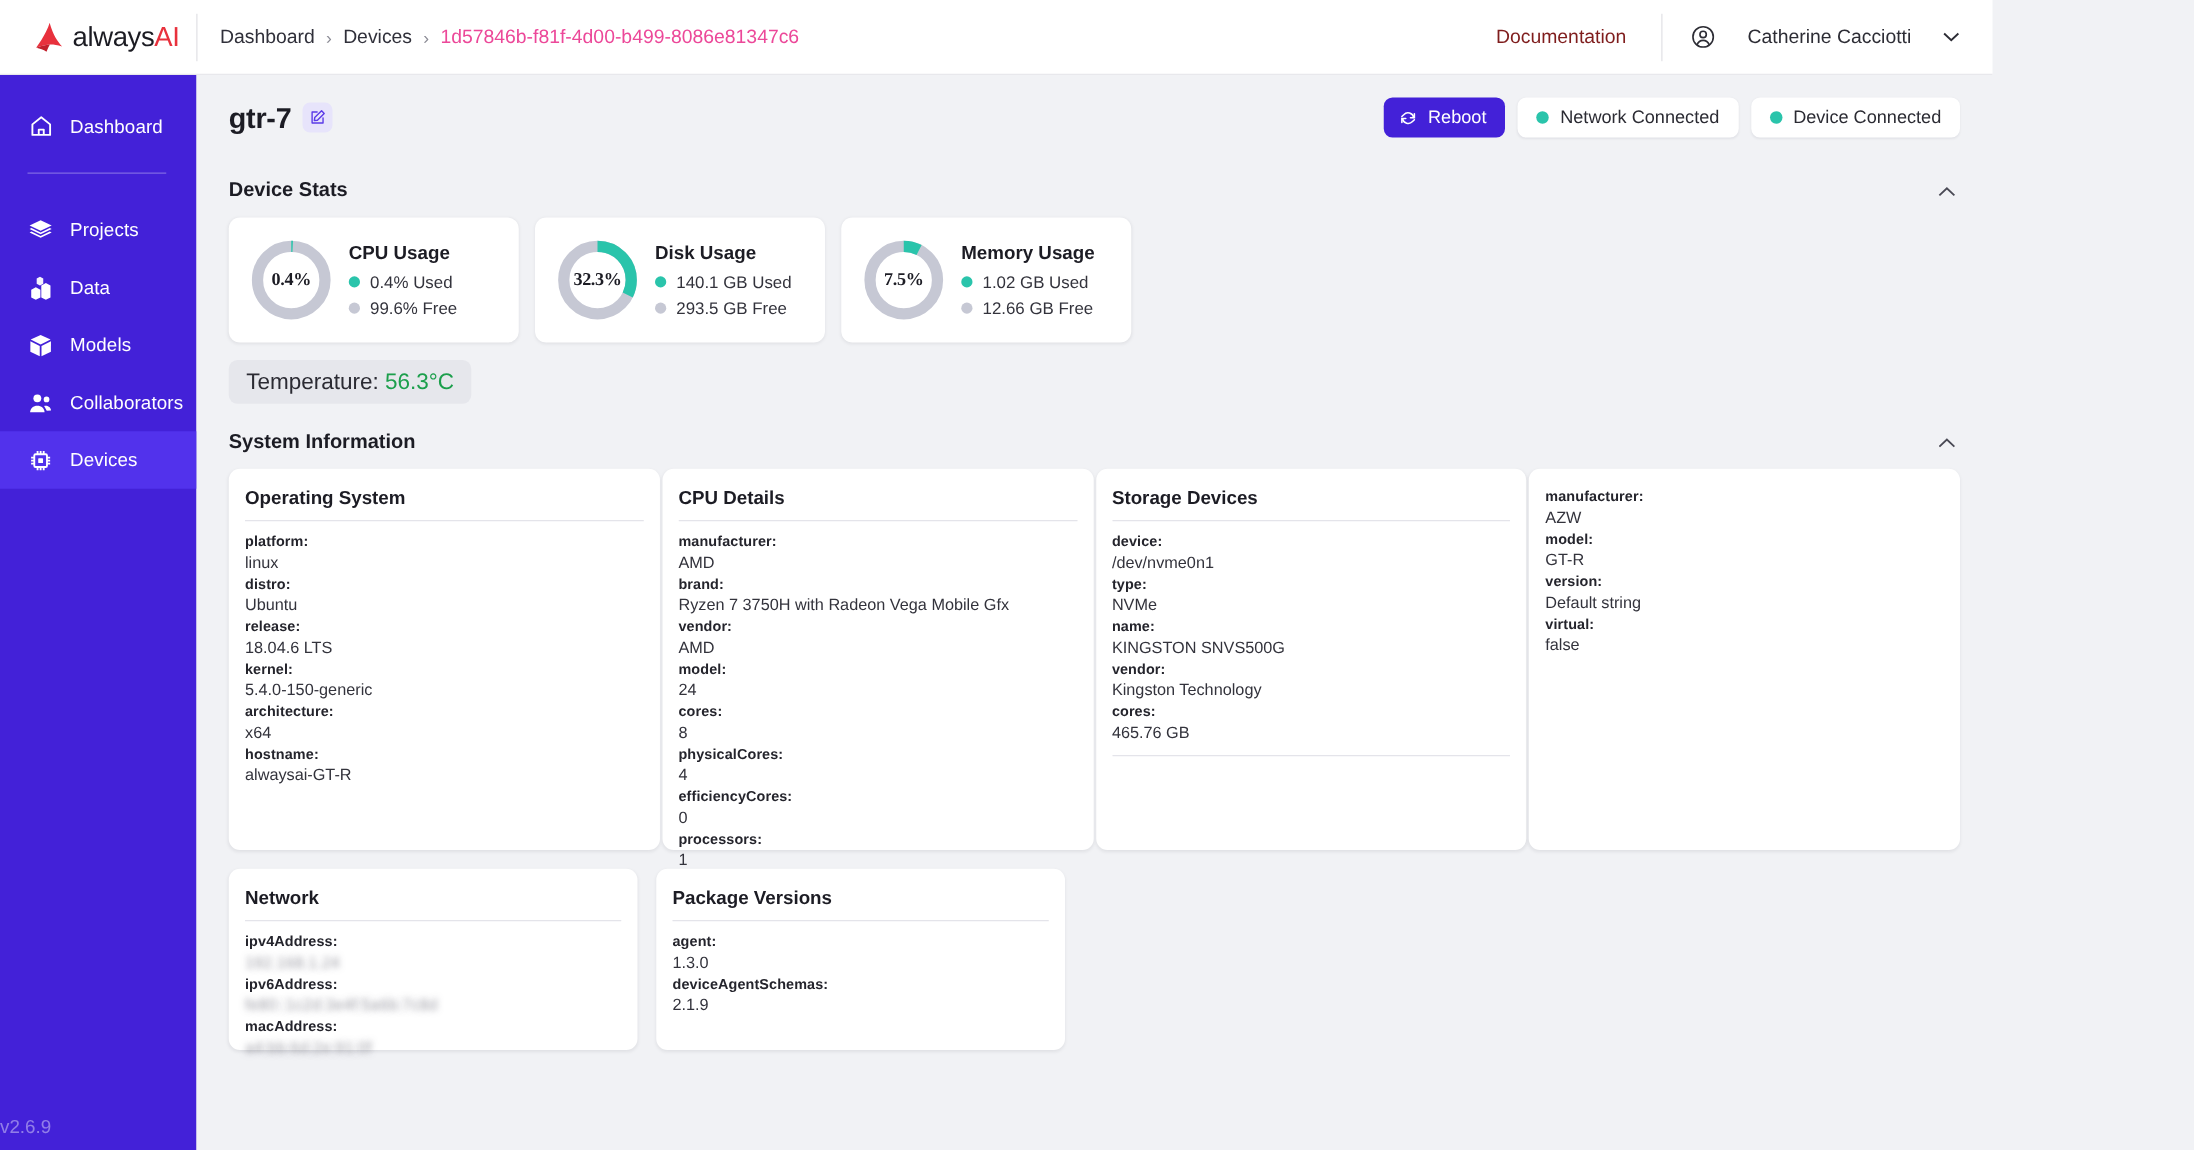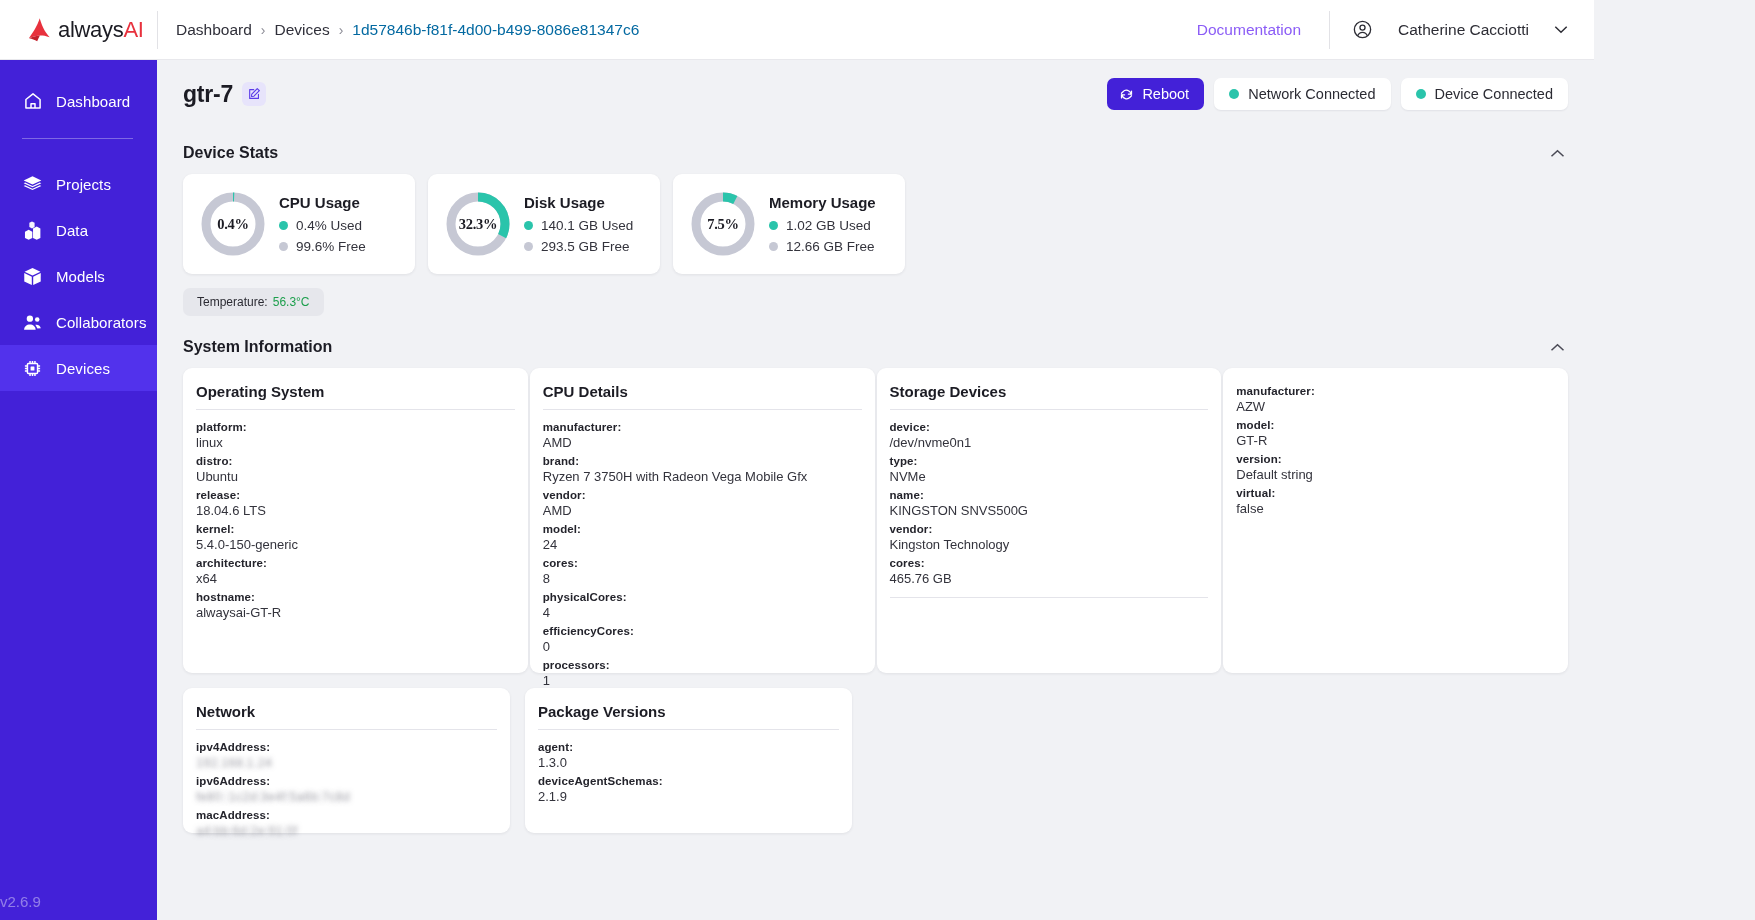--- a/index.html
+++ b/index.html
@@ -23,25 +23,25 @@
   }
   .brand { width: 157px; display: flex; align-items: center; padding-left: 26px; height: 60px; }
   .logo-mark { width: 27px; height: 26px; margin-right: 5px; flex: none; }
   .logo-text { font-size: 22px; letter-spacing: -0.3px; color: #1b1b22; font-weight: 400; }
   .logo-text .ai { color: #e8313d; }
   .brand-sep { width: 1px; height: 38px; background: #e2e2e6; }
 
   .breadcrumb { display: flex; align-items: center; padding-left: 18px; font-size: 15.5px; color: #2d2d35; }
   .crumb { color: #30303a; }
   .crumb.link { cursor: pointer; }
-  .crumb.id { color: #0369a1; }
+  .crumb.id { color: #ec4899; }
   .crumb-sep { margin: 0 9px; color: #8b8b95; font-size: 14px; }
 
   .topbar-right { margin-left: auto; display: flex; align-items: center; height: 60px; }
-  .docs-link { font-size: 15.5px; color: #8b5cf6; padding-right: 28px; cursor: pointer; }
+  .docs-link { font-size: 15.5px; color: #7f1d1d; padding-right: 28px; cursor: pointer; }
   .top-sep { width: 1px; height: 38px; background: #e2e2e6; }
   .user-menu { display: flex; align-items: center; gap: 25px; padding: 0 26px 0 22px; cursor: pointer; }
   .user-name { font-size: 15.5px; color: #2d2d35; }
   .chev-dn { width: 14px; height: 9px; }
 
   
   .body-row { display: flex; flex: 1; min-height: 0; }
 
   
   .sidebar {
@@ -109,21 +109,21 @@
   }
   .stat-meta { display: flex; flex-direction: column; gap: 6px; }
   .stat-name { font-size: 15px; font-weight: 700; color: #1c1c24; margin-bottom: 1px; }
   .legend-row { display: flex; align-items: center; gap: 8px; font-size: 13.5px; color: #33333c; }
   .legend-dot { width: 9px; height: 9px; border-radius: 50%; flex: none; }
   .legend-dot.used { background: #2ac4ab; }
   .legend-dot.free { background: #c6c8d4; }
 
   .temp-badge {
     display: inline-flex; align-items: center; background: #e6e7ec;
-    border-radius: 7px; padding: 7px 14px; font-size: 12px; color: #2b2b33;
+    border-radius: 7px; padding: 7px 14px; font-size: 18px; color: #2b2b33;
     margin-top: 14px;
   }
   .temp-value { color: #1c9f4c; margin-left: 5px; }
 
   
   .info-grid { display: flex; gap: 2px; }
   .info-card {
     background: #fff; border-radius: 9px; padding: 15px 13px 12px 13px;
     box-shadow: 0 1px 3px rgba(20,20,40,.08);
     flex: 1; min-width: 0;

